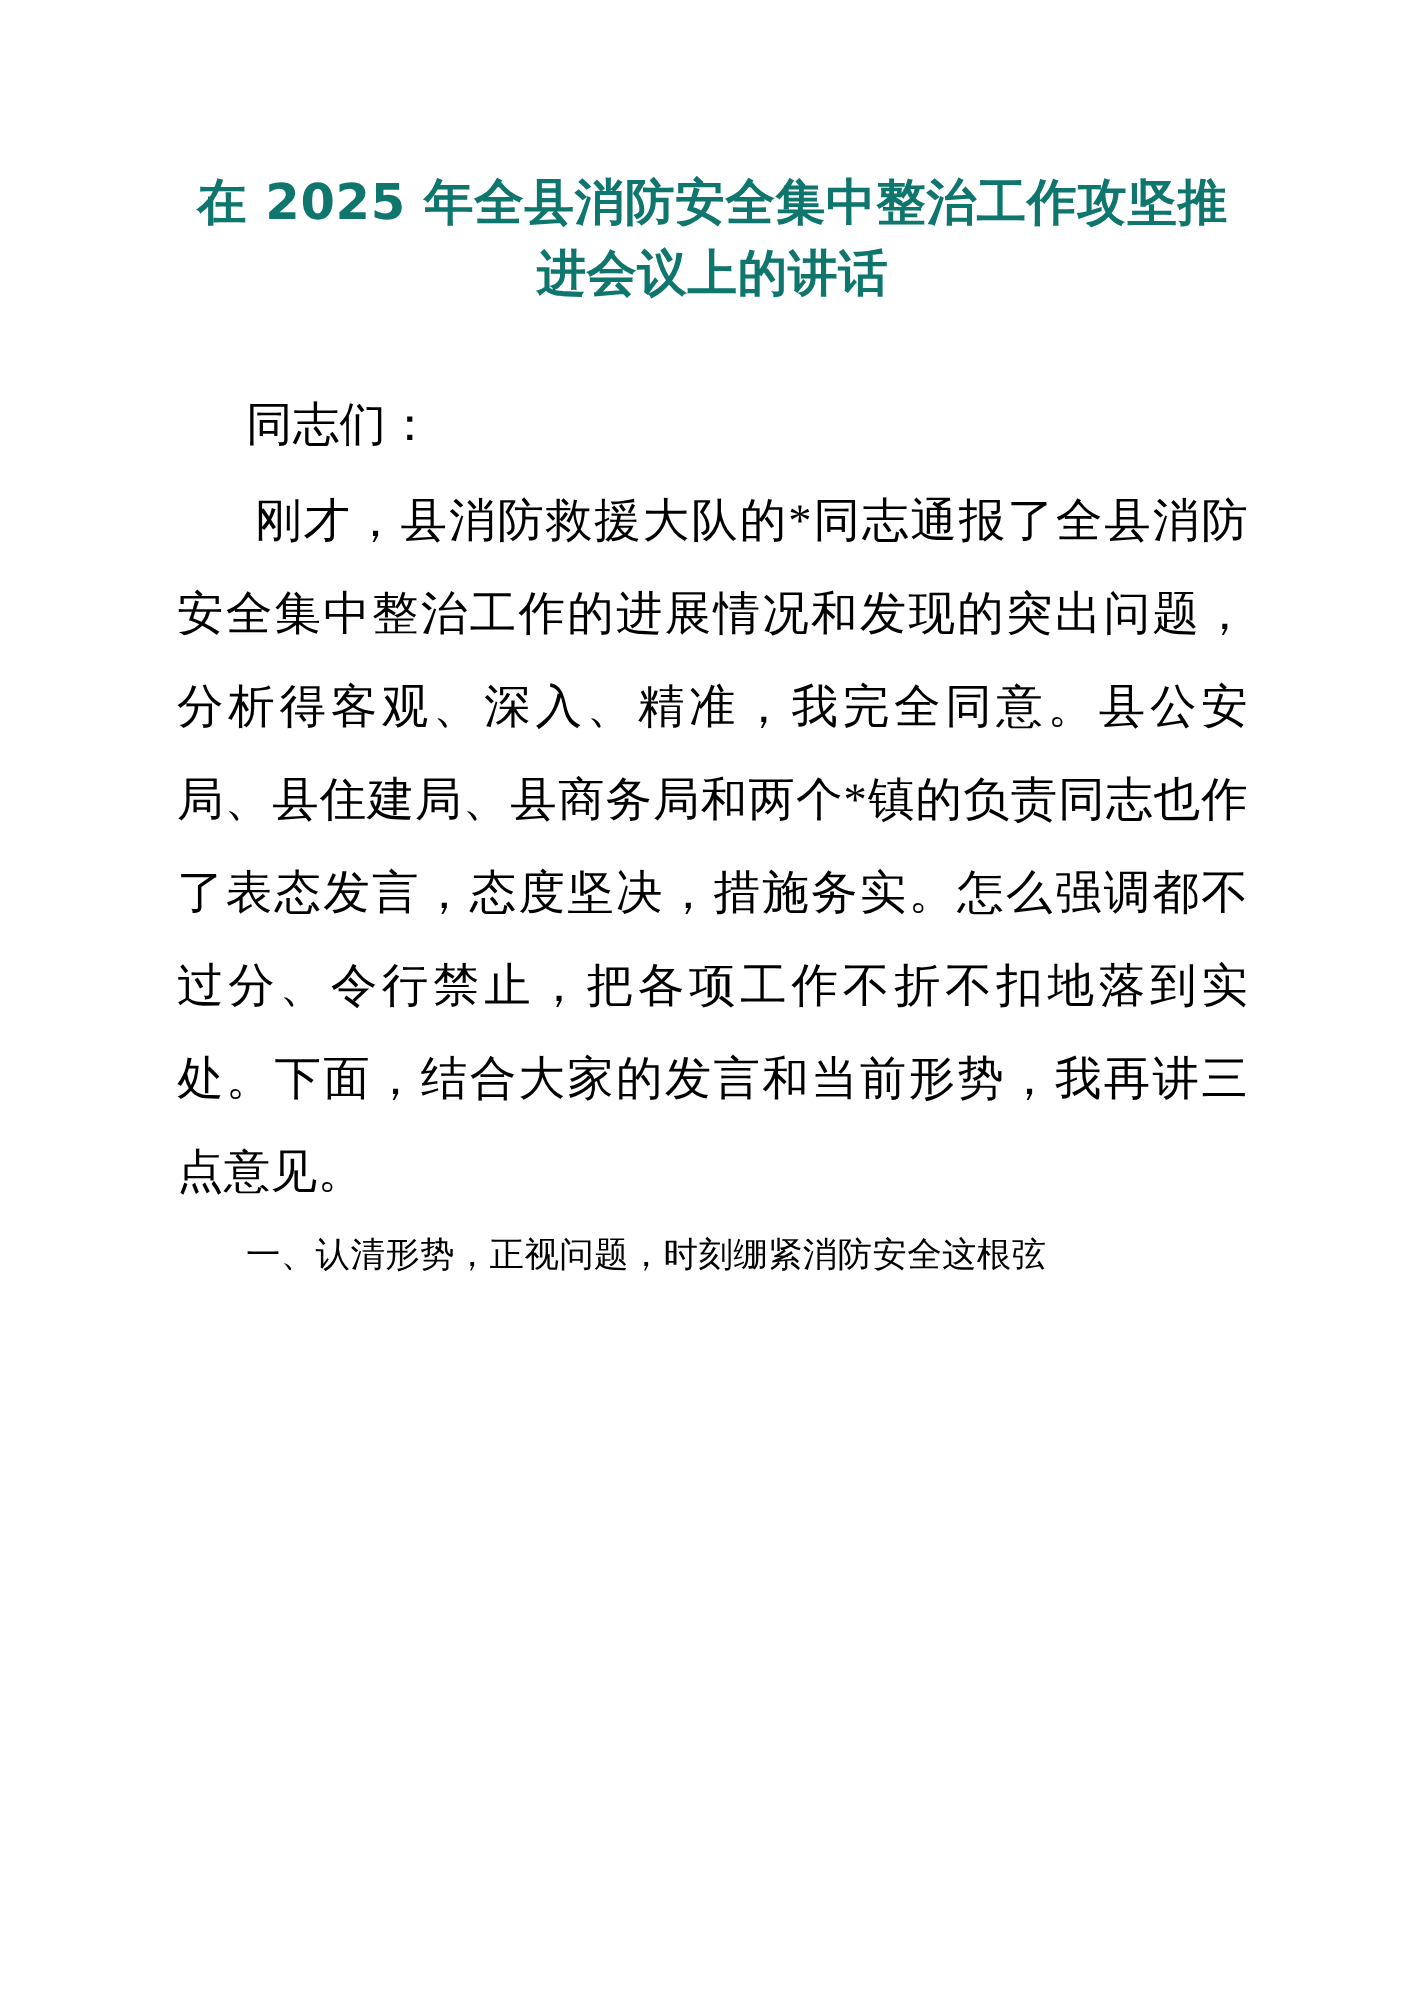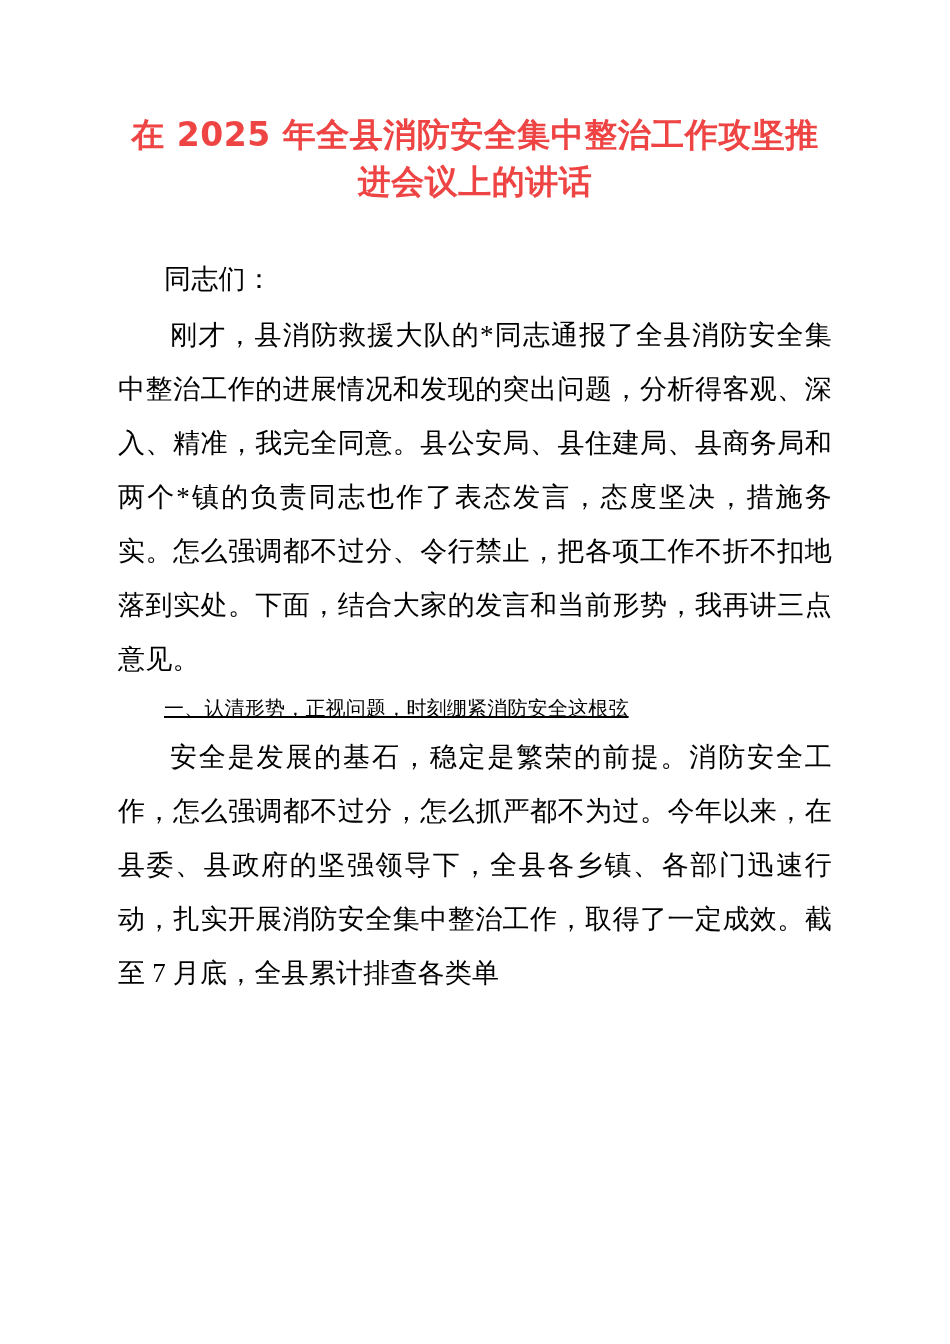--- a/index.html
+++ b/index.html
@@ -25,54 +25,52 @@
     padding: 112px 118px 0 118px;
   }
   .doc-title {
     font-family: "DejaVu Sans", "Liberation Sans", sans-serif;
     font-weight: bold;
     font-size: 33px;
     line-height: 1.42;
     text-align: center;
     letter-spacing: 0.5px;
     margin: 0 0 46px 0;
-    color: #ef4444;
+    color: #0f766e;
   }
   .para {
     font-family: "Liberation Serif", "DejaVu Serif", serif;
-    font-size: 27px;
+    font-size: 31px;
     line-height: 2.0;
     text-align: justify;
     text-justify: inter-ideograph;
     margin: 0 0 2px 0;
     color: #000;
     letter-spacing: 0.2px;
   }
   .indent-1 { text-indent: 46px; }
   .indent-2 { text-indent: 52px; }
   .heading-para {
     text-indent: 46px;
-    font-size: 20px;
-    text-decoration: underline;
+    font-size: 23px;
   }
   .last-line-clipped {
     
   }
 </style>
 </head>
 <body>
 
 <div class="page">
   <div class="page-inner">
 
     <h1 class="doc-title">在 2025 年全县消防安全集中整治工作攻坚推进会议上的讲话</h1>
 
     <p class="para indent-1">同志们：</p>
 
 
     <p class="para indent-2">刚才，县消防救援大队的*同志通报了全县消防安全集中整治工作的进展情况和发现的突出问题，分析得客观、深入、精准，我完全同意。县公安局、县住建局、县商务局和两个*镇的负责同志也作了表态发言，态度坚决，措施务实。怎么强调都不过分、令行禁止，把各项工作不折不扣地落到实处。下面，结合大家的发言和当前形势，我再讲三点意见。</p>
 
     <p class="para heading-para">一、认清形势，正视问题，时刻绷紧消防安全这根弦</p>
 
-    <p class="para indent-2 last-line-clipped">安全是发展的基石，稳定是繁荣的前提。消防安全工作，怎么强调都不过分，怎么抓严都不为过。今年以来，在县委、县政府的坚强领导下，全县各乡镇、各部门迅速行动，扎实开展消防安全集中整治工作，取得了一定成效。截至 7 月底，全县累计排查各类单</p>
 
   </div>
 </div>
 
 </body></html>

